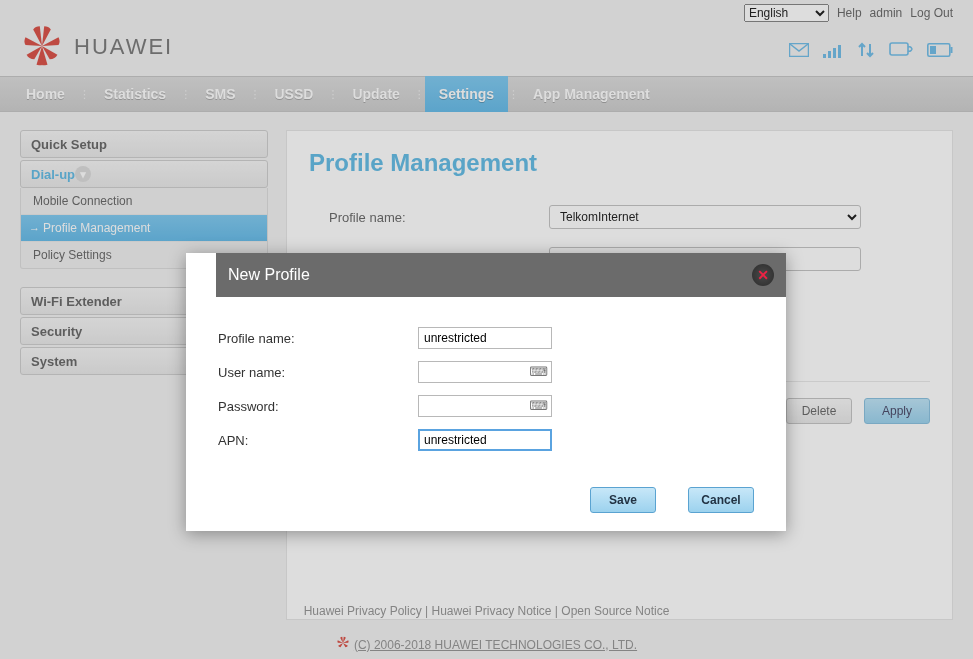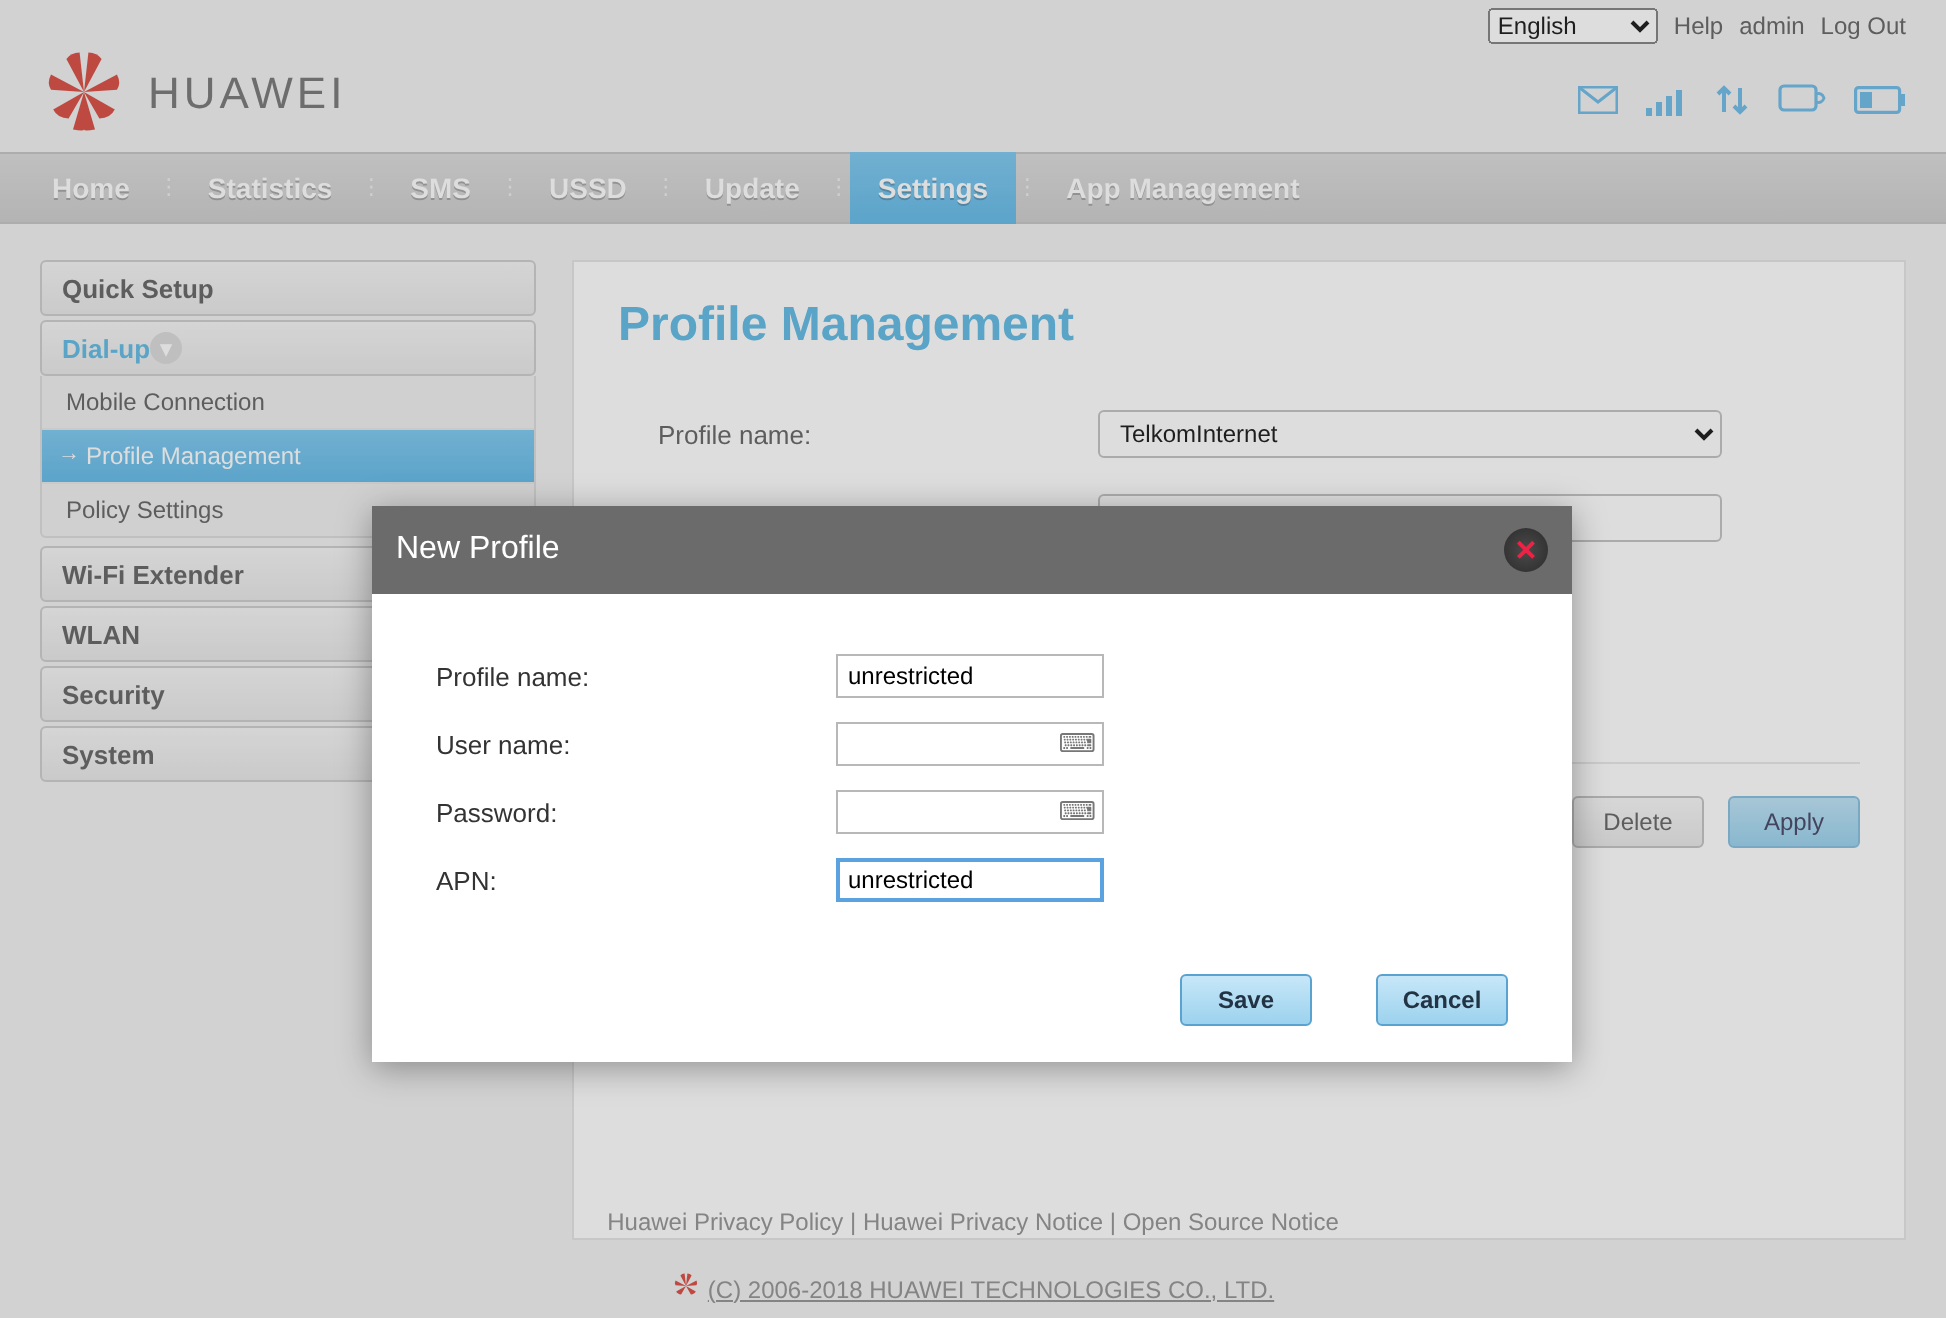--- a/index.html
+++ b/index.html
@@ -101,21 +101,21 @@
   }
   .sb-section.open { color:#4fb3e2; }
   .sb-chevron {
     width:16px;height:16px;border-radius:50%;background:#d7d7d7;display:inline-flex;align-items:center;justify-content:center;color:#fff;font-size:11px;
   }
   .sb-sub {
     border:1px solid #d9d9d9;
     border-top:none;
     background:#eee;
     margin-top:-2px;
-    margin-bottom:4px;
+    margin-bottom:18px;
     border-radius:0 0 3px 3px;
   }
   .sb-sub-item {
     padding: 6px 12px;
     font-size: 12px;
     color: #555;
     cursor:pointer;
     border-top:1px solid #e6e6e6;
   }
   .sb-sub-item:first-child { border-top:none; }
@@ -192,20 +192,21 @@
     background:#fff;
     box-shadow: 0 3px 16px rgba(0,0,0,0.35);
   }
   .modal-header {
     background:#6b6b6b;
     color:#fff;
     font-size:16px;
     padding: 22px 12px;
     display:flex; justify-content:space-between; align-items:center;
     height:18px;
+    margin-left:30px;
   }
   .modal-close {
     width:22px;height:22px;border-radius:50%;
     background: radial-gradient(#4a4a4a,#2b2b2b);
     display:flex;align-items:center;justify-content:center;
     cursor:pointer;
   }
   .modal-close span{ color:#e24; font-weight:bold; font-size:14px; line-height:1;}
   .modal-body { padding: 30px 32px 18px 32px; }
   .m-row { display:flex; align-items:center; margin-bottom: 12px; }
@@ -329,23 +330,20 @@
     </div>
     <div class="sb-sub">
       <div class="sb-sub-item">Mobile Connection</div>
       <div class="sb-sub-item active">Profile Management</div>
       <div class="sb-sub-item">Policy Settings</div>
     </div>
     <div class="sb-section">
       <span>Wi-Fi Extender</span>
     </div>
     <div class="sb-section">
-      <span>WLAN</span>
-    </div>
-    <div class="sb-section">
       <span>Security</span>
     </div>
     <div class="sb-section">
       <span>System</span>
     </div>
   </div>
 
   <div class="main">
     <div class="page-title">Profile Management</div>
 

